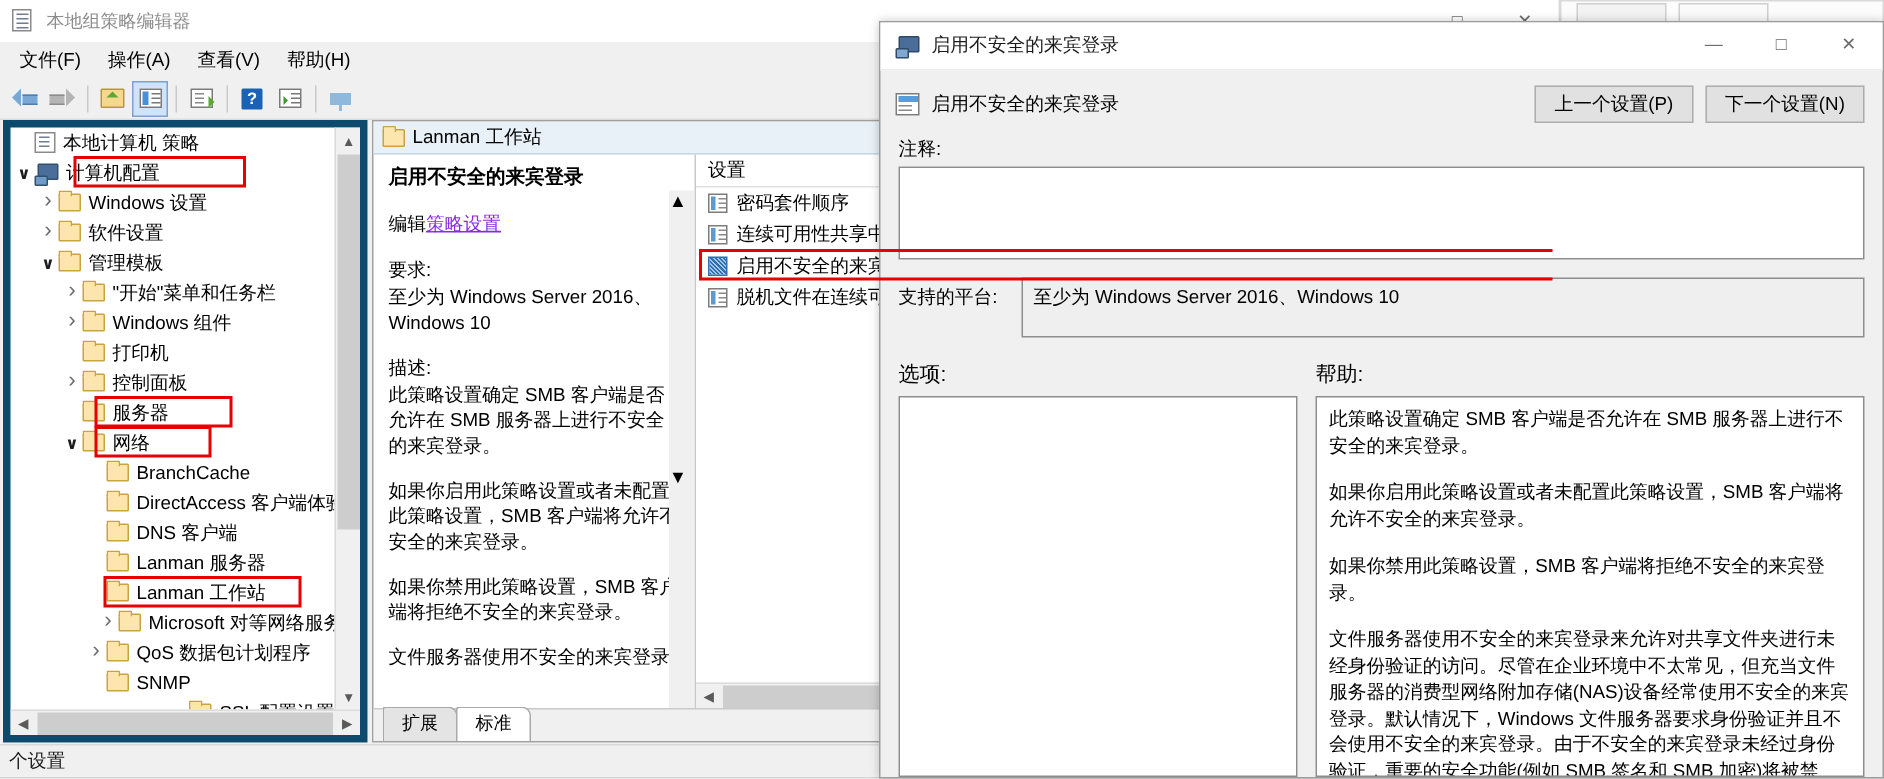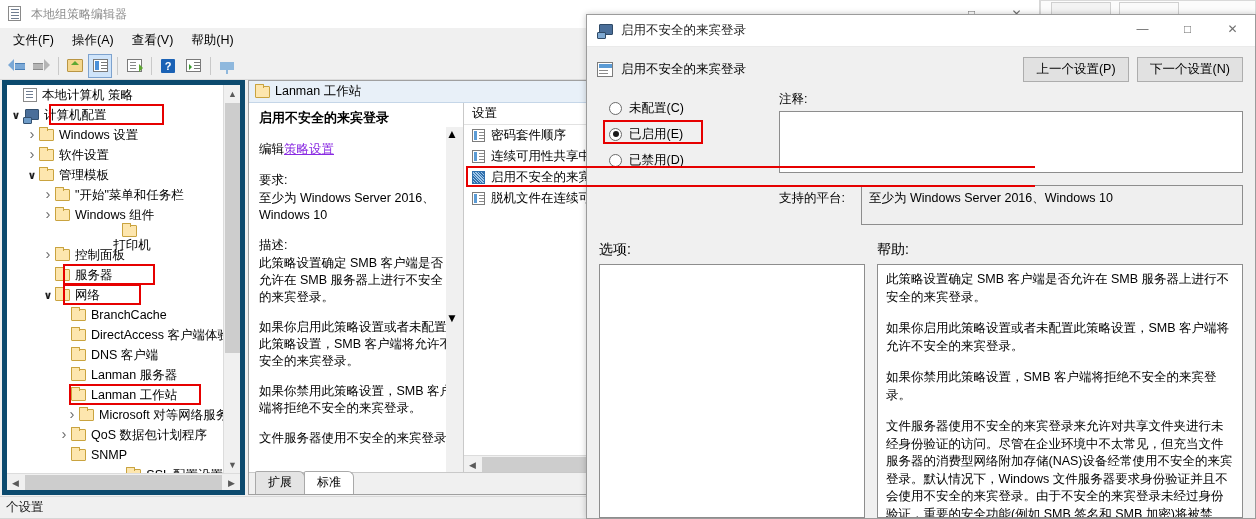--- a/index.html
+++ b/index.html
@@ -518,21 +518,21 @@
           <div class="tree-row" style="padding-left: 34px; position: relative;">
             <span class="tw closed"></span>
             <span class="folder"></span>
             <span>"开始"菜单和任务栏</span>
           </div>
           <div class="tree-row" style="padding-left: 34px; position: relative;">
             <span class="tw closed"></span>
             <span class="folder"></span>
             <span>Windows 组件</span>
           </div>
-          <div class="tree-row" style="padding-left: 34px; position: relative; flex-direction: column;">
+          <div class="tree-row" style="padding-left: 34px; position: relative;">
             <span class="tw"></span>
             <span class="folder"></span>
             <span>打印机</span>
           </div>
           <div class="tree-row" style="padding-left: 34px; position: relative;">
             <span class="tw closed"></span>
             <span class="folder"></span>
             <span>控制面板</span>
           </div>
           <div class="tree-row" style="padding-left: 34px; position: relative;">
@@ -696,35 +696,20 @@
     <span class="dlg-h2text">启用不安全的来宾登录</span>
     <div class="nav-btns">
       <div class="btn">上一个设置(P)</div>
       <div class="btn">下一个设置(N)</div>
     </div>
   </div>
 
   <div class="dlg-body">
 
     <div class="state-row">
-      <div class="radios">
-        <div class="radio-line">
-          <span class="rb"></span>
-          <span>未配置(C)</span>
-        </div>
-        <div class="radio-line">
-          <span class="rb on"></span>
-          <span>已启用(E)</span>
-        </div>
-        <div class="radio-line">
-          <span class="rb"></span>
-          <span>已禁用(D)</span>
-        </div>
-        <div class="redbox" style="left:4px;top:29px;width:100px;height:24px;"></div>
-      </div>
 
       <div class="rcol">
         <div class="field-lbl">注释:</div>
         <div class="cmt-box"></div>
         <div style="height:12px;"></div>
         <div class="field-row">
           <div class="plat-lbl">支持的平台:</div>
           <div class="plat-box">至少为 Windows Server 2016、Windows 10</div>
         </div>
       </div>

